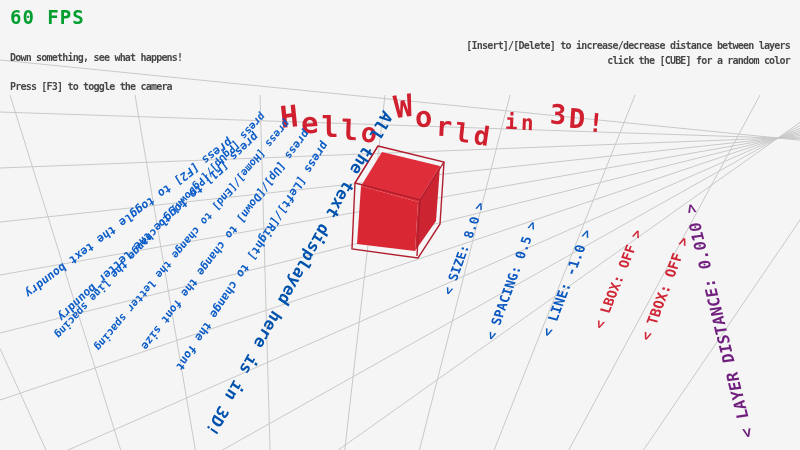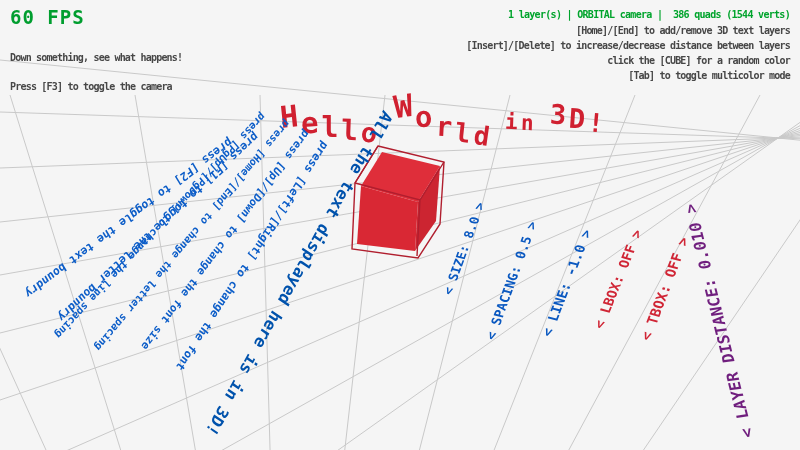--- a/index.html
+++ b/index.html
@@ -95,18 +95,15 @@
   <div class="t3d lbl p2" style="color: rgb(10, 88, 192);">&lt; SPACING: 0.5 &gt;</div>
   <div class="t3d lbl p3" style="color: rgb(10, 88, 192);">&lt; LINE: -1.0 &gt;</div>
   <div class="t3d lbl p4" style="color: rgb(208, 37, 53);">&lt; LBOX: OFF &gt;</div>
   <div class="t3d lbl p5" style="color: rgb(208, 37, 53);">&lt; TBOX: OFF &gt;</div>
   <div class="t3d lbl p6" style="color: rgb(112, 31, 126);">&lt; LAYER DISTANCE: 0.010 &gt;</div>
 
   <div class="hud fps">60 FPS</div>
   <div class="hud instr l2">Down something, see what happens!</div>
   <div class="hud instr l3">Press [F3] to toggle the camera</div>
 
-  <div class="hud status">1 layer(s) | ORBITAL camera |  386 quads (1544 verts)</div>
-  <div class="hud instr rline r1">[Home]/[End] to add/remove 3D text layers</div>
   <div class="hud instr rline r2">[Insert]/[Delete] to increase/decrease distance between layers</div>
   <div class="hud instr rline r3">click the [CUBE] for a random color</div>
-  <div class="hud instr rline r4">[Tab] to toggle multicolor mode</div>
 </div>
 
 </body></html>

